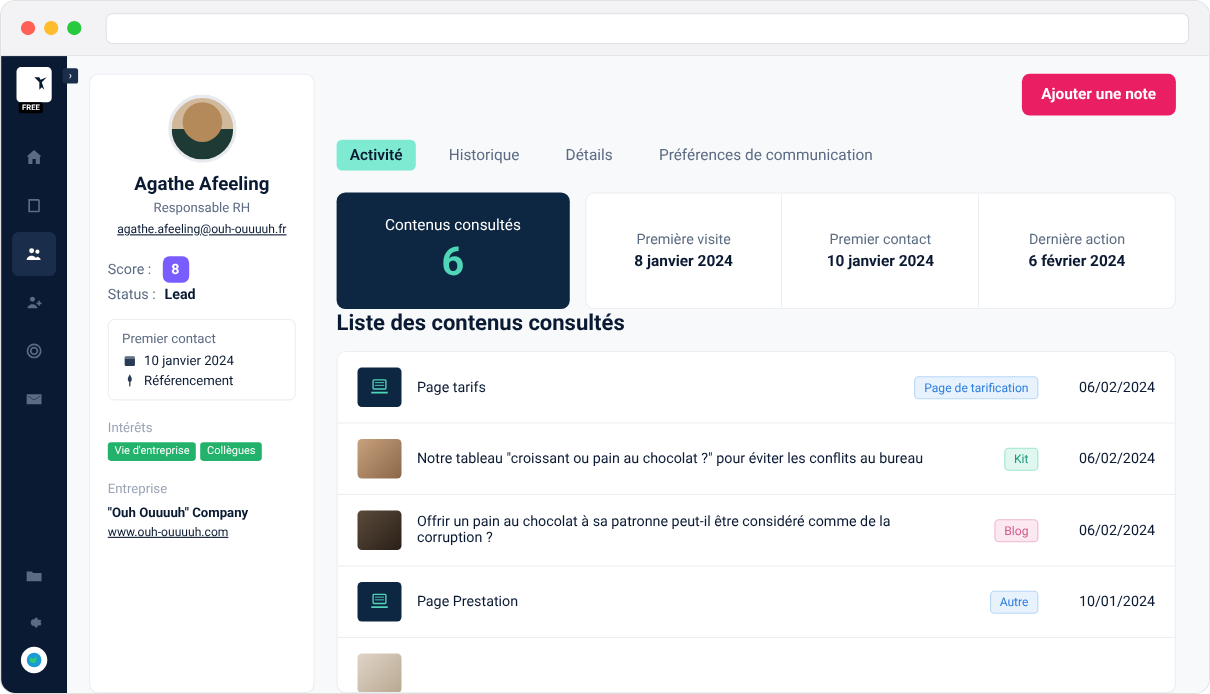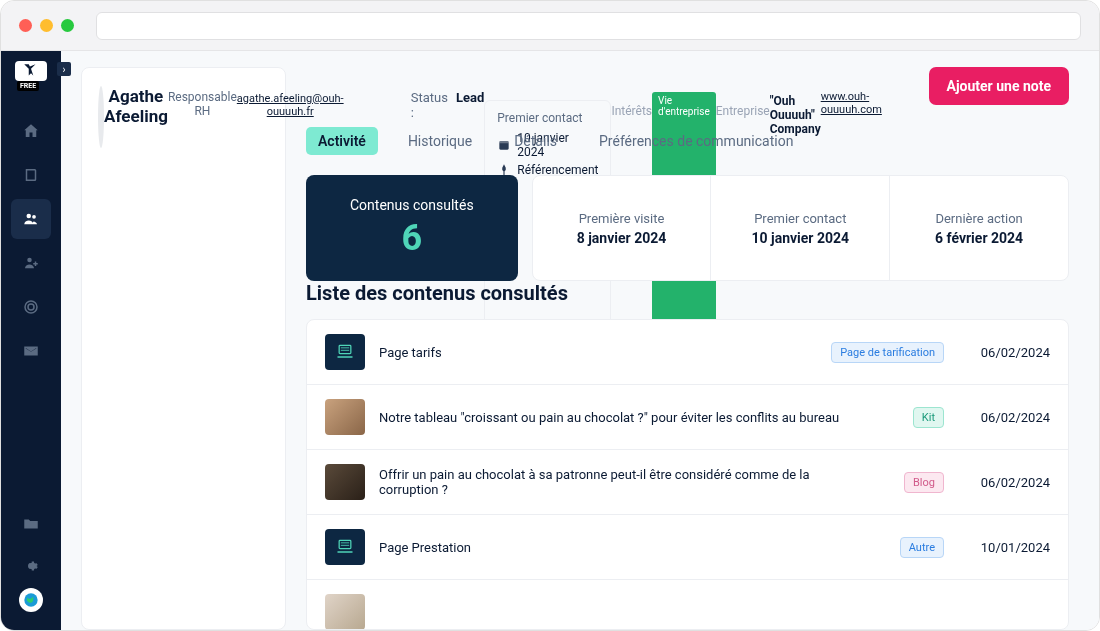--- a/index.html
+++ b/index.html
@@ -6,33 +6,33 @@
     body { background: #fff; width: 1100px; height: 631px; overflow: hidden; }
     .window { width: 1100px; height: 631px; border: 1px solid #e0e0e0; border-radius: 14px; overflow: hidden; background: #fff; }
     .titlebar { height: 50px; background: #f3f3f5; display: flex; align-items: center; padding: 0 18px; gap: 8px; border-bottom: 1px solid #e5e5e7; }
     .tldot { width: 13px; height: 13px; border-radius: 50%; }
     .tldot.red { background: #ff5f56; }
     .tldot.yellow { background: #ffbd2e; }
     .tldot.green { background: #27c93f; }
     .addrbar { flex: 1; margin-left: 14px; height: 28px; background: #fff; border-radius: 6px; border: 1px solid #e0e0e2; }
     .shell { display: flex; height: calc(100% - 50px); }
     .rail { width: 60px; background: #0b1a33; display: flex; flex-direction: column; align-items: center; padding: 10px 0; gap: 2px; }
-    .rail .logo { width: 32px; height: 20px; background: #fff; border-radius: 4px; display: flex; align-items: center; justify-content: center; color: #0b1a33; position: relative; margin-bottom: 4px; }
+    .rail .logo { width: 32px; height: 32px; background: #fff; border-radius: 4px; display: flex; align-items: center; justify-content: flex-end; color: #0b1a33; position: relative; margin-bottom: 4px; }
     .rail .logo svg { width: 18px; height: 18px; }
     .rail .badge { position: absolute; bottom: -10px; left: 2px; background: #000; color: #fff; font-size: 7px; padding: 1px 3px; border-radius: 2px; font-weight: 700; }
     .rail .collapse { width: 14px; height: 14px; background: #1a2d4a; border-radius: 2px; align-self: flex-start; margin-left: 56px; position: absolute; top: 62px; color:#fff; font-size:10px; display:flex; align-items:center; justify-content:center; }
     .rail .nav { margin-top: 24px; display: flex; flex-direction: column; gap: 4px; width: 100%; align-items: center; }
     .rail .nav-item { width: 40px; height: 40px; display: flex; align-items: center; justify-content: center; border-radius: 6px; color: #5b6b82; cursor: pointer; }
     .rail .nav-item.active { background: #1a2d4a; color: #fff; }
     .rail .nav-item svg { width: 18px; height: 18px; }
     .rail .spacer { flex: 1; }
     .rail .bottom-icon { width: 24px; height: 24px; border-radius: 50%; background: #fff; margin-bottom: 8px; overflow:hidden; display:flex; align-items:center; justify-content:center; }
     .rail .bottom-icon svg { width:16px; height:16px; }
     .content { flex: 1; background: #f7f9fb; display: flex; overflow: hidden; }
-    .left-panel { width: 205px; background: #fff; border: 1px solid #eceef2; border-radius: 8px; margin: 16px 0 0 20px; padding: 18px 16px; display: flex; flex-direction: row; }
+    .left-panel { width: 205px; background: #fff; border: 1px solid #eceef2; border-radius: 8px; margin: 16px 0 0 20px; padding: 18px 16px; display: flex; flex-direction: column; }
     .avatar { width: 62px; height: 62px; border-radius: 50%; background: linear-gradient(180deg,#d0b89a 50%,#1e3a34 50%); margin: 0 auto 10px; border: 3px solid #e8eaed; position:relative; overflow:hidden; }
     .avatar::before { content:''; position:absolute; top:4px; left:50%; transform:translateX(-50%); width:36px; height:36px; border-radius:50%; background:#b48a5a; }
     .profile-name { font-size: 17px; font-weight: 700; text-align: center; color: #0b1a33; }
     .profile-role { font-size: 12px; text-align: center; color: #5b6b82; margin-top: 4px; }
     .profile-email { font-size: 11px; text-align: center; color: #0b1a33; text-decoration: underline; margin-top: 6px; }
     .score-row { display: flex; align-items: center; gap: 10px; margin-top: 18px; font-size: 13px; }
     .score-label { color: #5b6b82; }
     .score-val { width: 24px; height: 24px; background: #7a5cff; color: #fff; border-radius: 6px; display: flex; align-items: center; justify-content: center; font-weight: 700; font-size: 13px; }
     .status-row { display: flex; gap: 8px; margin-top: 4px; font-size: 13px; }
     .status-label { color: #5b6b82; }

